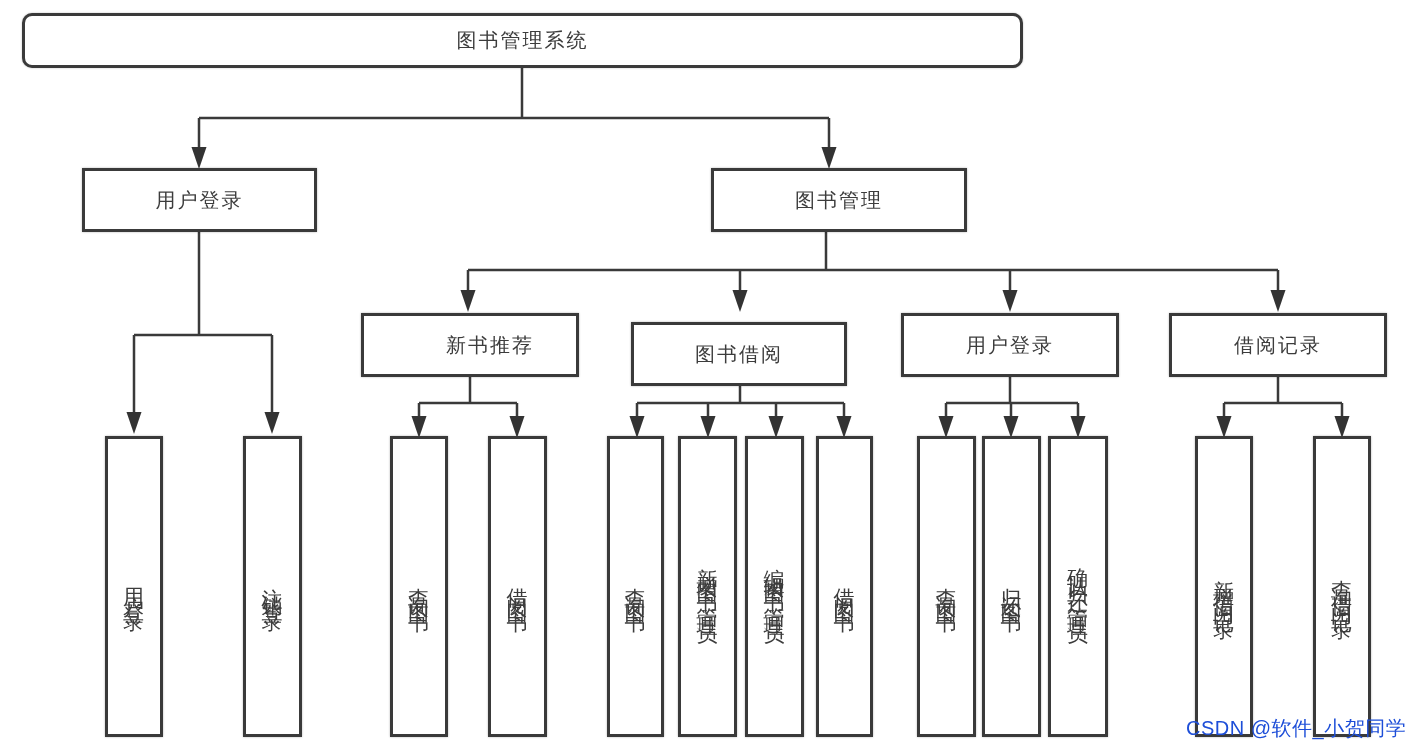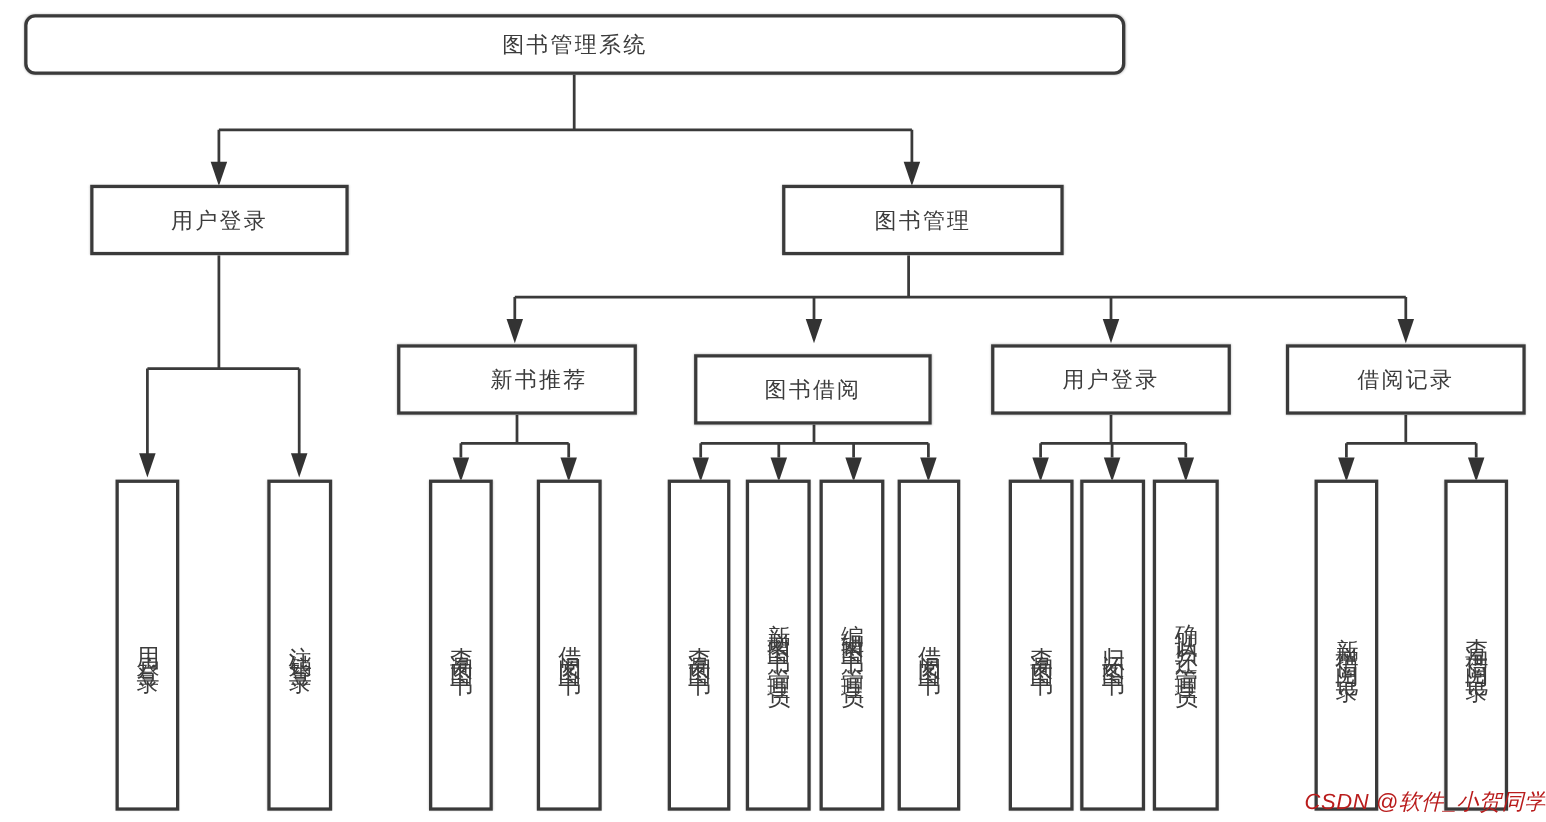--- a/index.html
+++ b/index.html
@@ -40,24 +40,23 @@
     font-size: 21px;
     letter-spacing: 8px;
     line-height: 1.1;
   }
   .watermark {
     position: absolute;
     left: 1186px;
     top: 715px;
     font-size: 20px;
     letter-spacing: 0.5px;
-    color: #b91c1c;
+    color: #1d4ed8;
     z-index: 6;
     white-space: nowrap;
-    font-style: italic;
   }
 </style>
 </head>
 <body>
 
 <div class="canvas">
 
   <svg class="connector-layer" width="1405" height="747" viewBox="0 0 1405 747" xmlns="http://www.w3.org/2000/svg">
     <path id="connector-path" fill="none" stroke="#3a3a3a" stroke-width="2.5" d="
       M522 68 V118 M199 118 H829 M199 118 V148 M829 118 V148

